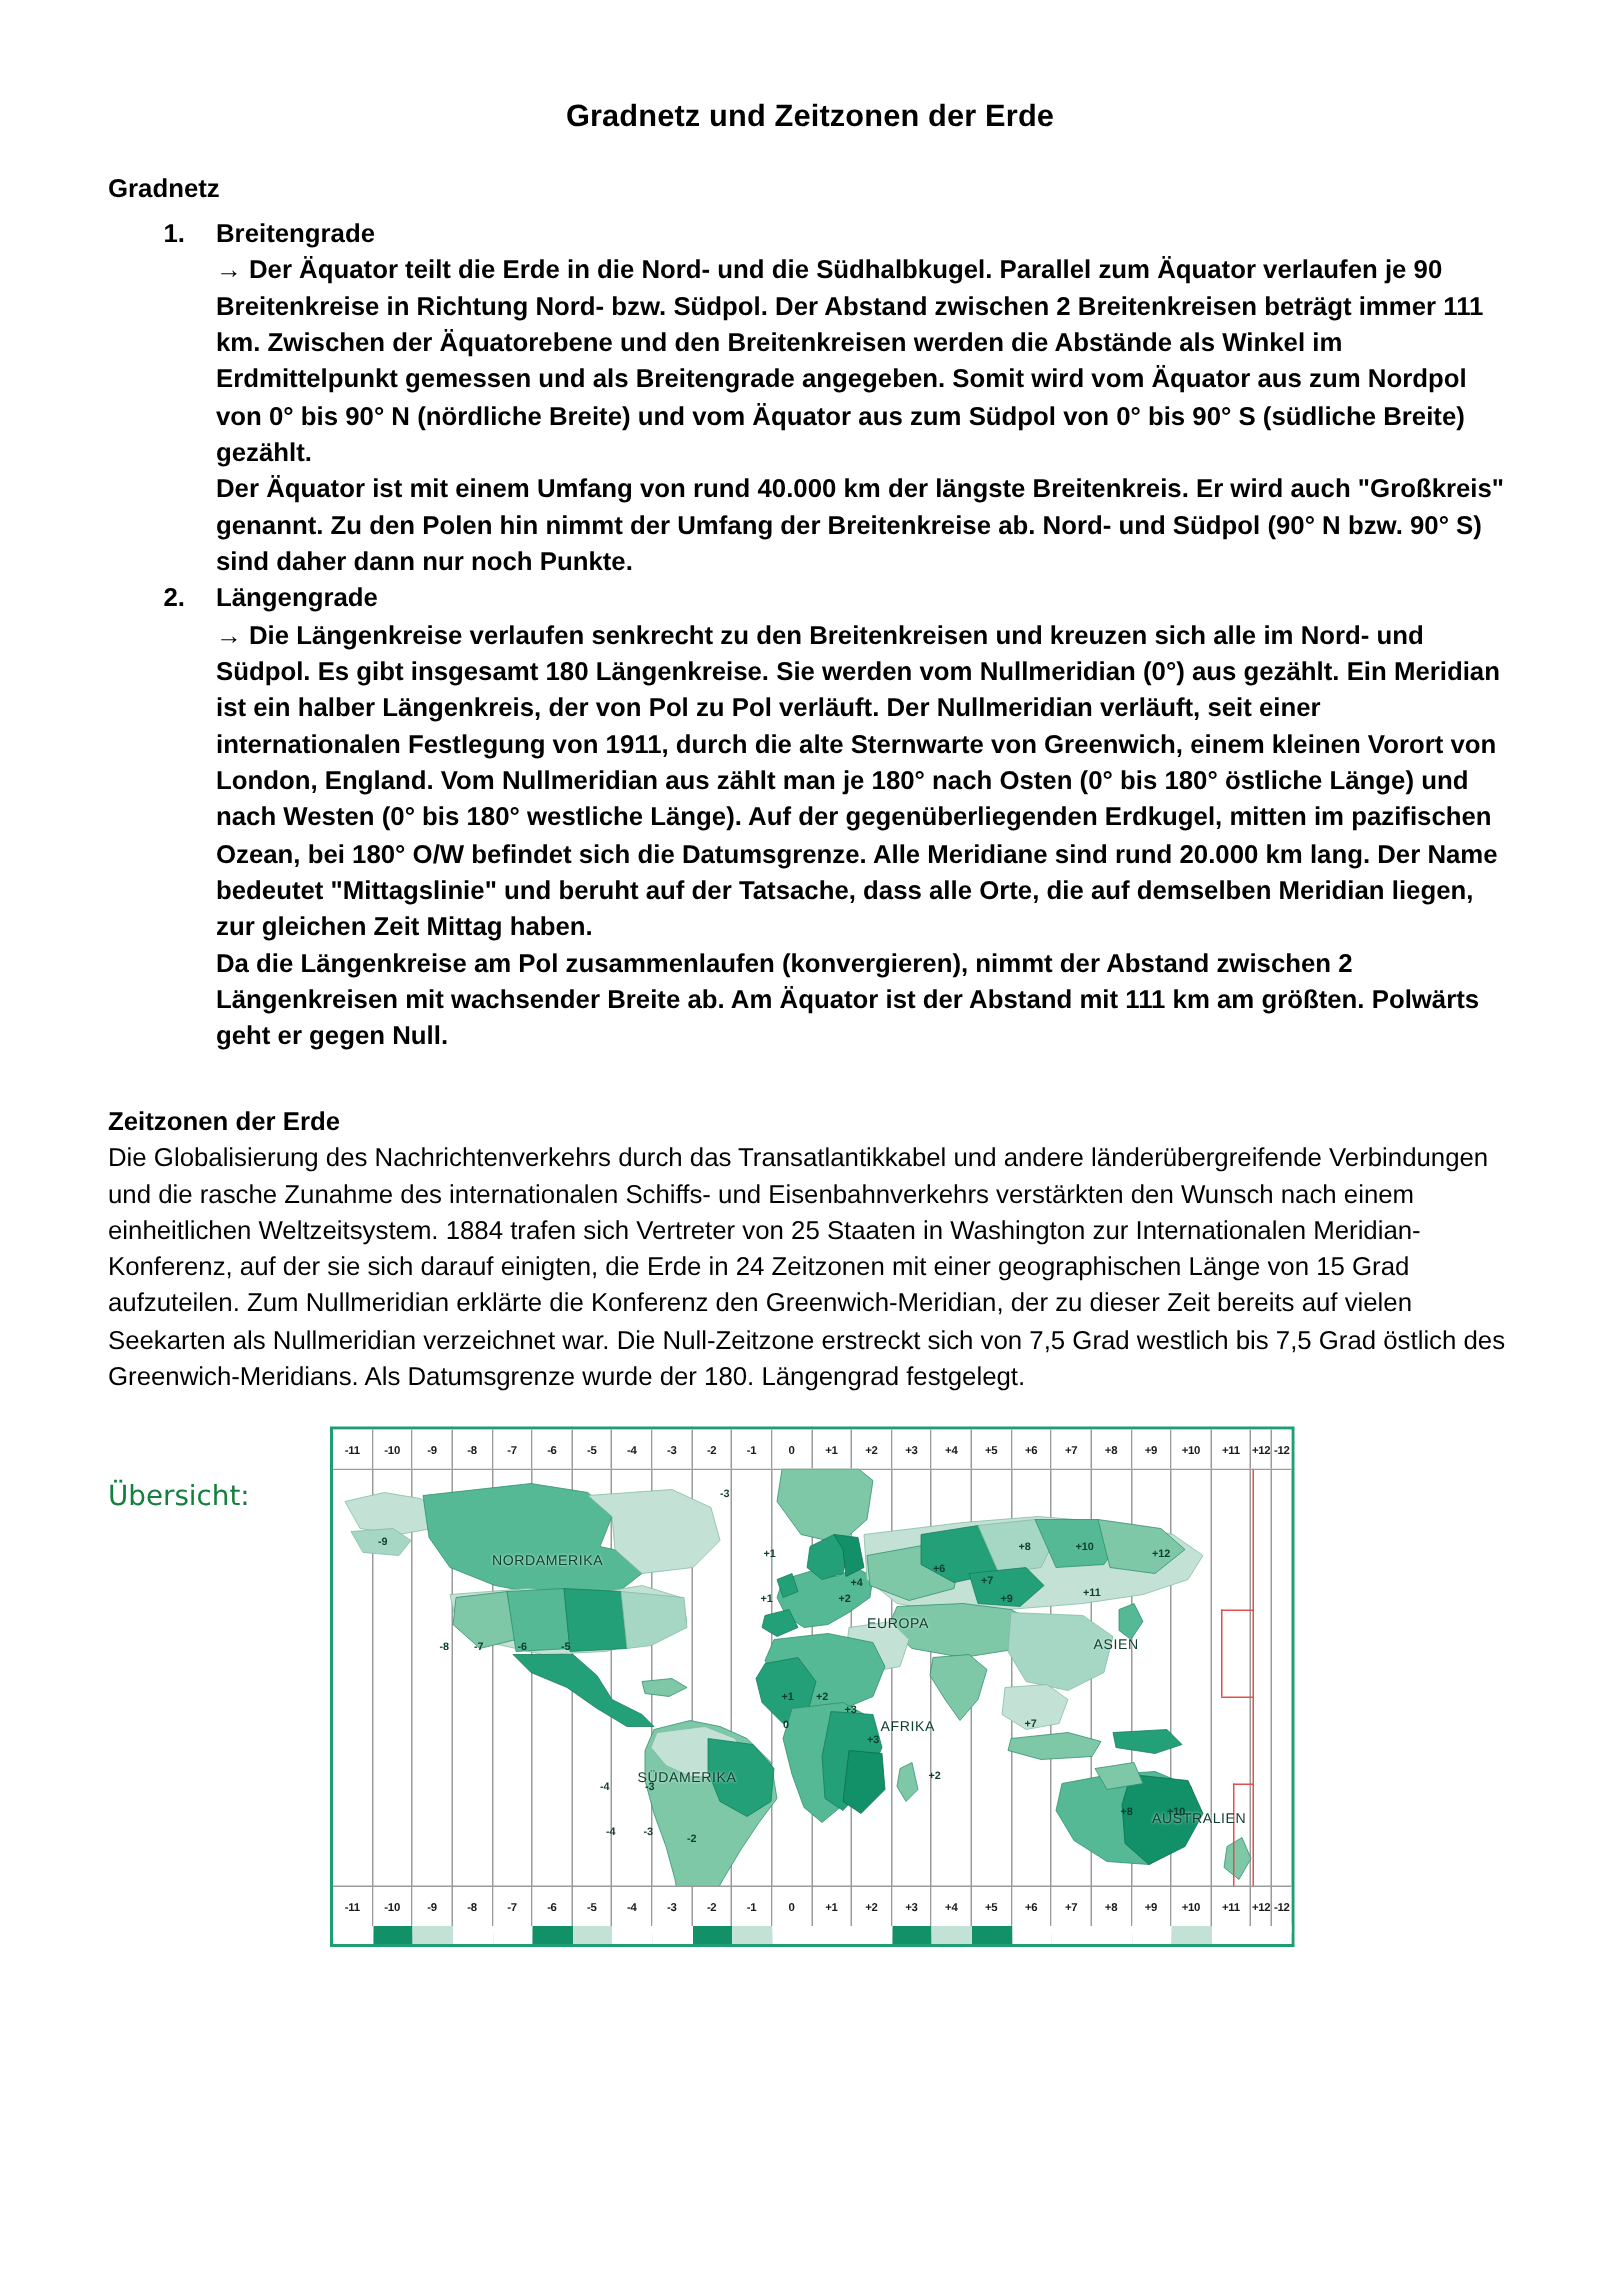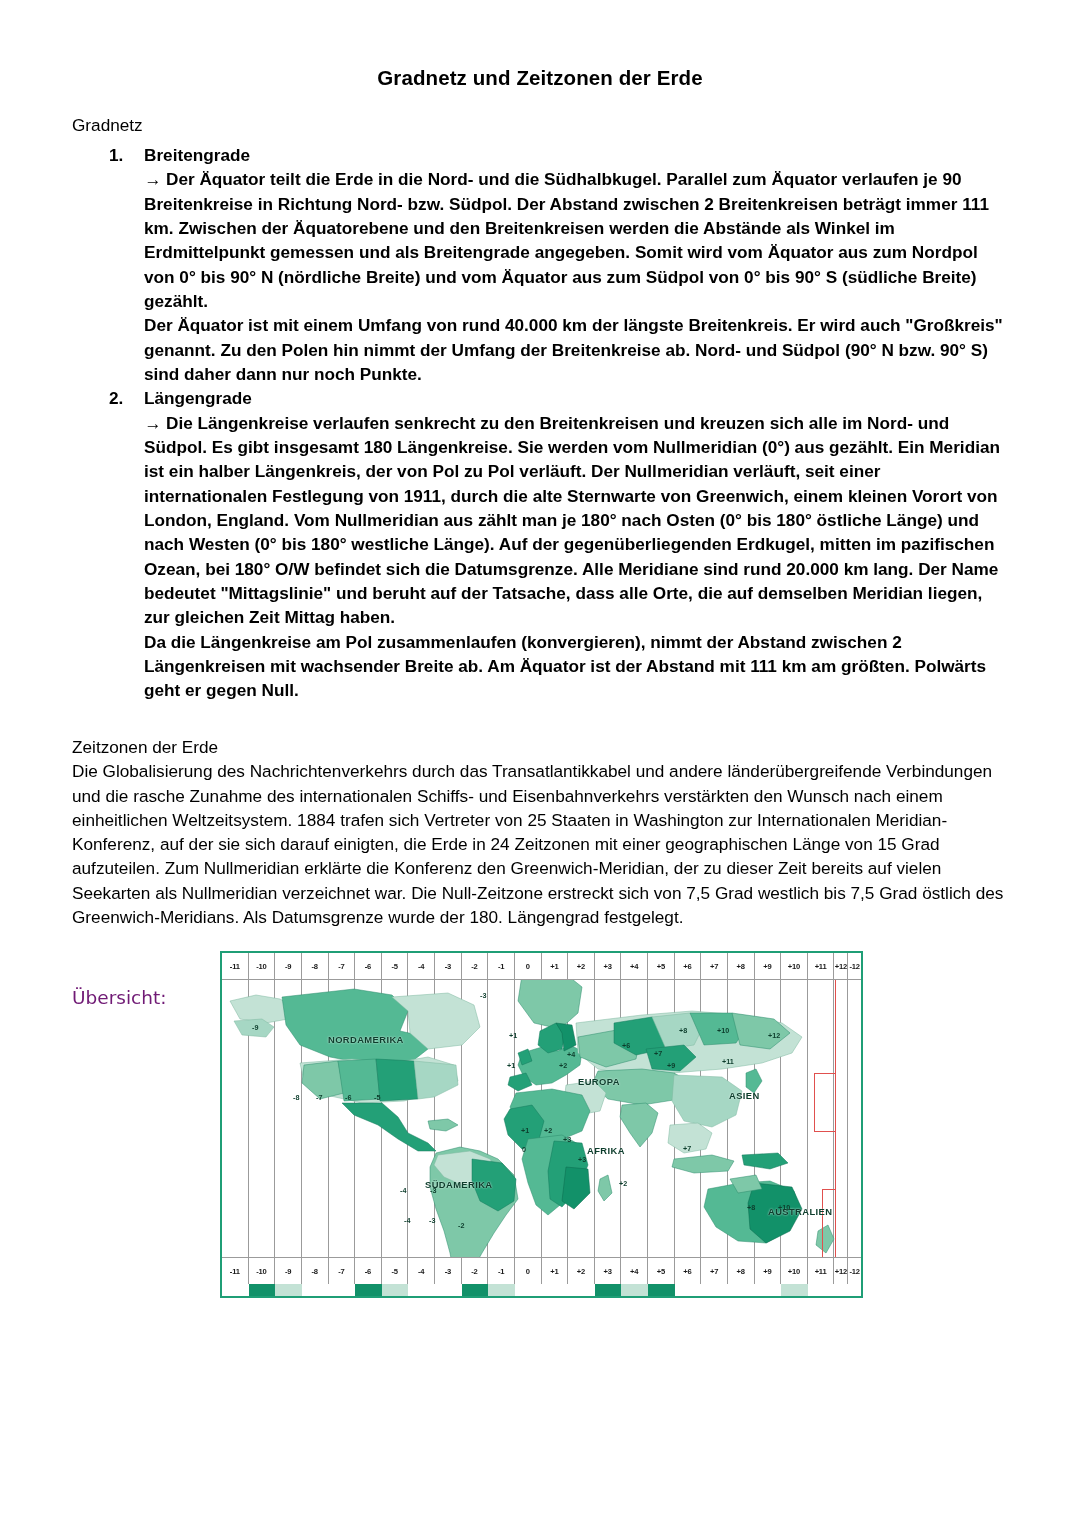--- a/index.html
+++ b/index.html
@@ -31,21 +31,21 @@
     font-size: 20.5px;
     letter-spacing: .1px;
     margin: 0;
     padding: 66px 0 0 0;
     line-height: 1.2;
   }
   .content {
     padding: 0 72px 0 72px;
   }
   .section-head {
-    font-weight: normal;
+    font-weight: bold;
     font-size: 17.2px;
     margin: 0;
     padding: 0;
     line-height: 1.42;
   }
   .para {
     font-size: 17.2px;
     line-height: 1.415;
     margin: 0;
     padding: 0;
@@ -90,21 +90,21 @@
     padding: 0 0 0 0;
     margin-top: 22px;
     height: 352px;
   }
   .uebersicht-label {
     position: absolute;
     left: 72px;
     top: 36px;
     font-size: 18.5px;
     font-family: "DejaVu Sans", sans-serif;
-    color: #701a75;
+    color: #15803d;
     white-space: nowrap;
   }
   .map-figure {
     position: absolute;
     left: 220px;
     top: 0px;
     width: 643px;
     height: 347px;
     border: 2px solid #1f9e76;
     box-sizing: border-box;
@@ -168,21 +168,21 @@
 
   
   .land {
     position: absolute;
     z-index: 3;
   }
   .lbl {
     position: absolute;
     z-index: 7;
     font-size: 9.4px;
-    font-weight: bold;
+    font-weight: normal;
     color: #0d3d2c;
     letter-spacing: .4px;
     white-space: nowrap;
     text-shadow: 0 0 2px rgba(255,255,255,.85);
     padding-left: 48px;
   }
   .znum {
     position: absolute;
     z-index: 7;
     font-size: 7.2px;

